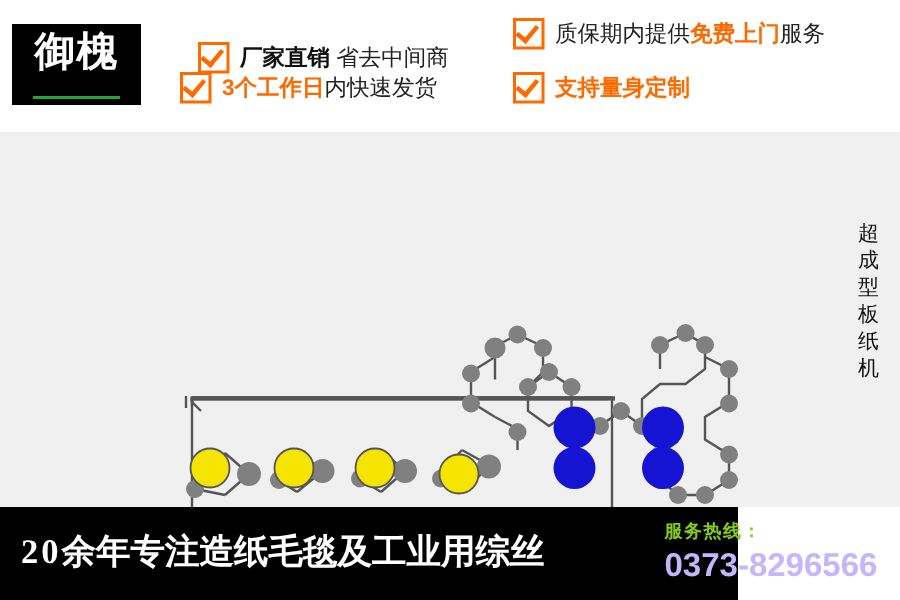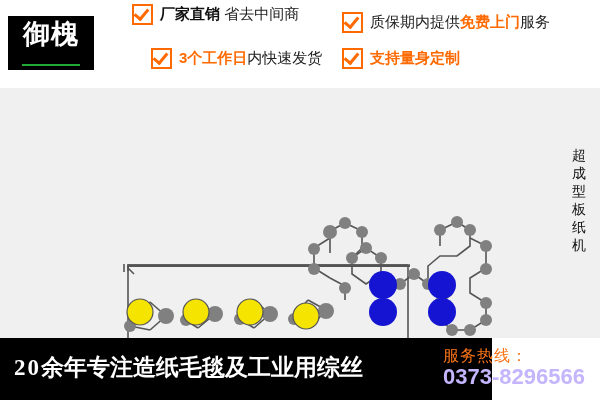--- a/index.html
+++ b/index.html
@@ -88,22 +88,22 @@
     font-family: "Liberation Sans", sans-serif;
   }
   .ftext .hl {
     color: #ff6a00;
     font-weight: bold;
   }
   .ftext .bold-dark {
     font-weight: bold;
     color: #111111;
   }
-  .f1 { left: 120px; top: 4px; padding-left: 12px; }
-  .f2 { left: 120px; top: 48px; margin-left: 31px; }
+  .f1 { left: 120px; top: 28px; padding-left: 12px; }
+  .f2 { left: 120px; top: 48px; }
   .f3 { left: 342px; top: 12px; }
   .f4 { left: 342px; top: 48px; text-align: right; }
 
   
   .body-area {
     position: absolute;
     left: 0;
     top: 88px;
     width: 600px;
     height: 250px;
@@ -148,24 +148,25 @@
     font-family: "Liberation Sans", sans-serif;
   }
   .footer-slogan .num {
     font-family: "Liberation Serif", serif;
     letter-spacing: 2px;
   }
   .hotline-label {
     position: absolute;
     left: 443px;
     top: 8px;
-    color: #f97316;
-    font-size: 16px;
+    color: #84cc16;
+    font-size: 12px;
     letter-spacing: 1px;
     white-space: nowrap;
+    font-weight: bold;
   }
   .hotline-number {
     position: absolute;
     left: 443px;
     top: 26px;
     color: #c4b5fd;
     font-size: 22px;
     font-weight: bold;
     letter-spacing: 0px;
     white-space: nowrap;

